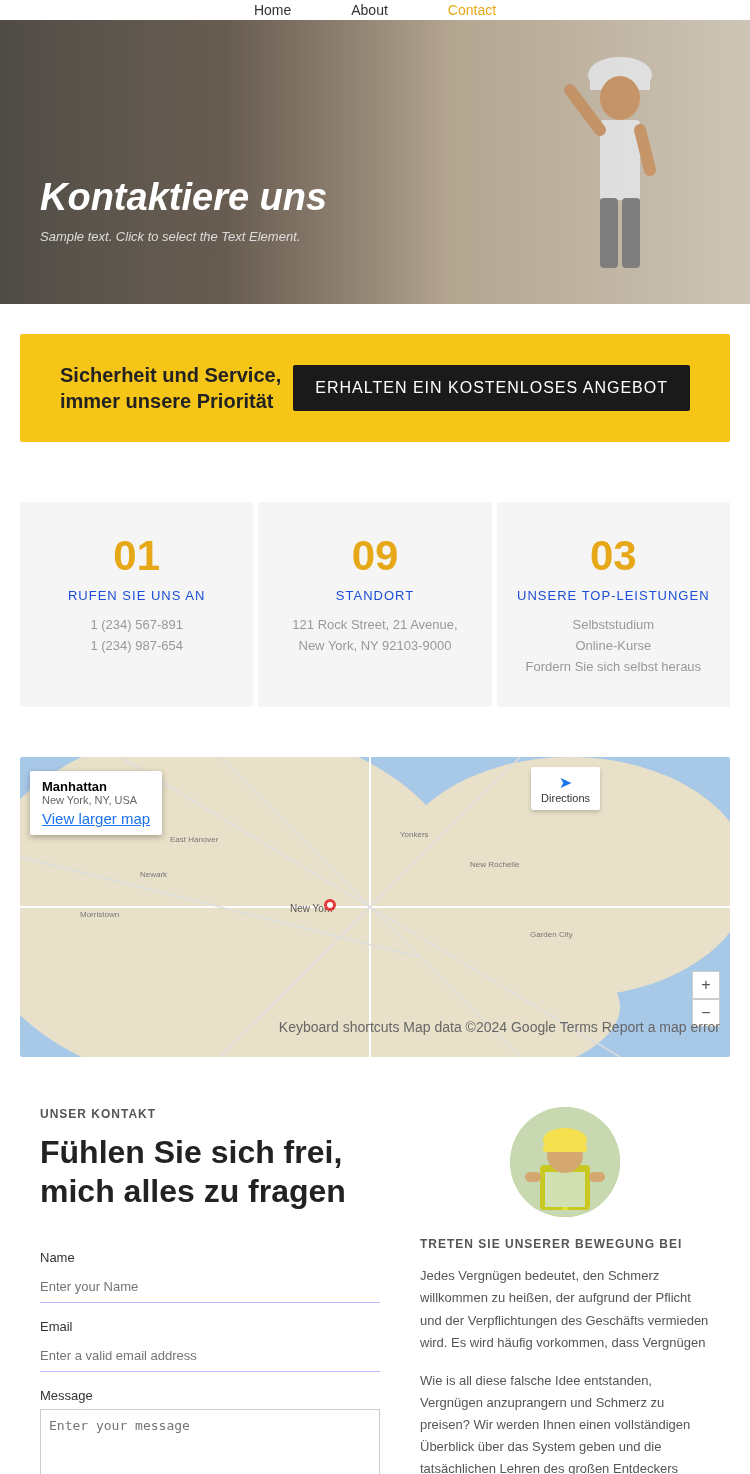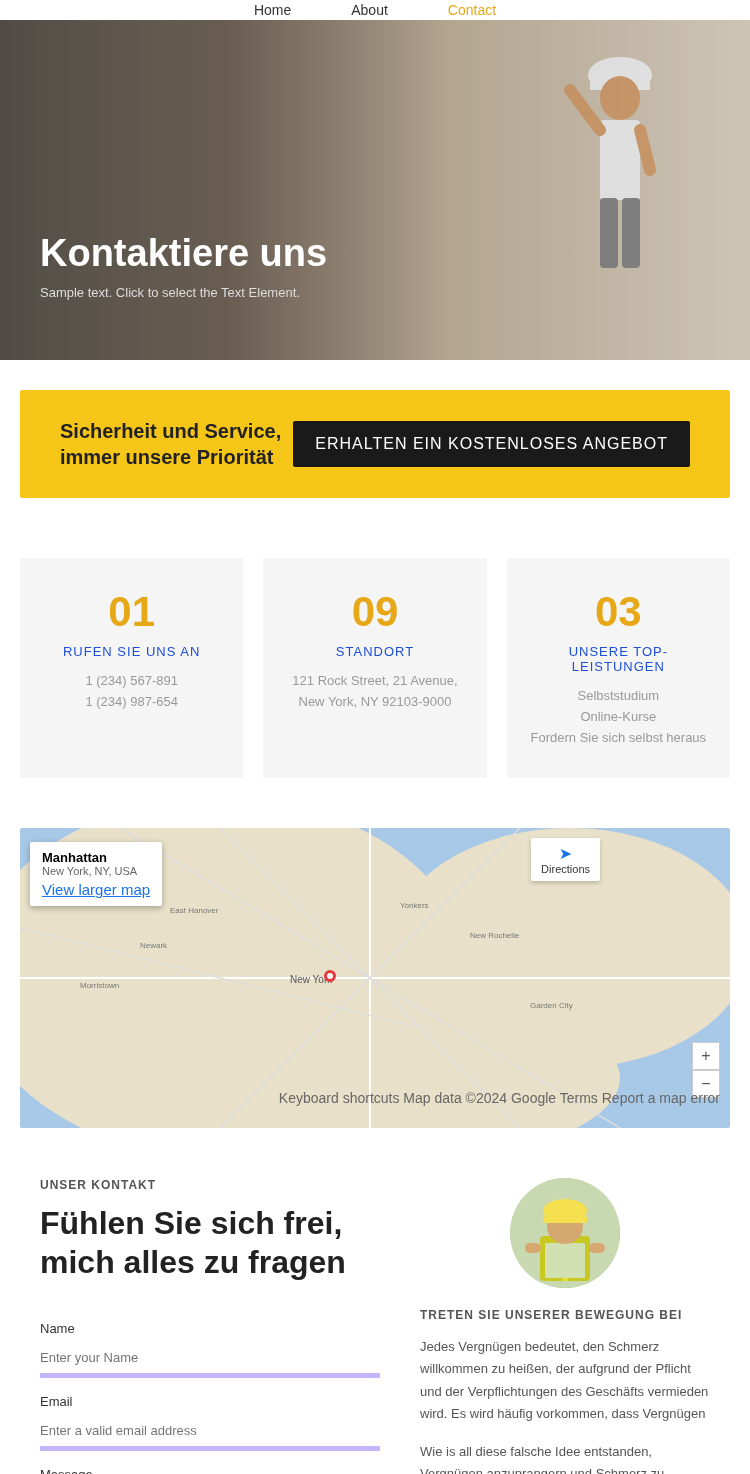--- a/index.html
+++ b/index.html
@@ -8,22 +8,23 @@
     
     nav {
       display: flex; justify-content: center; gap: 60px;
       padding: 2px 0; background: #fff;
     }
     nav a { text-decoration: none; color: #333; font-size: 14px; }
     nav a.active { color: #e6a817; }
 
     
     .hero {
-      position: relative; height: 340px; overflow: hidden;
+      position: relative; height: 284px; overflow: hidden;
       background: #404040;
+      font-style: italic;
     }
     
     .hero-overlay {
       position: absolute; inset: 0;
       background: linear-gradient(to right, rgba(0,0,0,0.55) 0%, rgba(0,0,0,0.1) 60%, rgba(0,0,0,0.05) 100%);
     }
     .hero-content { position: absolute; bottom: 60px; left: 40px; }
     .hero-content h1 { color: #fff; font-size: 38px; font-weight: 700; line-height: 1.2; }
     .hero-content p { color: #ddd; font-size: 13px; margin-top: 8px; }
 
@@ -35,21 +36,21 @@
     }
     .banner-text { font-size: 20px; font-weight: 700; color: #222; max-width: 340px; line-height: 1.3; }
     .banner-btn {
       background: #1a1a1a; color: #fff; border: none; padding: 14px 22px;
       font-size: 16px; font-weight: 400; letter-spacing: 1px; cursor: pointer;
       border-radius: 2px; white-space: nowrap;
     }
 
     
     .cards-section { padding: 30px 20px 10px; }
-    .cards-row { display: flex; gap: 20px; }
+    .cards-row { display: flex; gap: 5px; }
     .card {
       flex: 1; background: #f5f5f5; padding: 30px 20px; text-align: center;
       border-radius: 2px;
     }
     .card-num { color: #e6a817; font-size: 42px; font-weight: 700; margin-bottom: 8px; }
     .card-title { font-size: 13px; font-weight: 400; letter-spacing: 1px; color: #1d4ed8; margin-bottom: 12px; }
     .card-detail { font-size: 13px; color: #999; line-height: 1.6; }
 
     
     .map-section { margin: 40px 20px 0; }
@@ -87,21 +88,21 @@
     }
 
     
     .contact-section { display: flex; gap: 40px; padding: 50px 40px 40px; }
     .contact-left { flex: 0 0 340px; }
     .contact-label { font-size: 12px; letter-spacing: 1px; color: #555; font-weight: 600; margin-bottom: 12px; }
     .contact-heading { font-size: 32px; font-weight: 700; color: #222; line-height: 1.2; margin-bottom: 40px; }
     .form-group { margin-bottom: 16px; }
     .form-label { font-size: 13px; color: #333; margin-bottom: 6px; display: block; }
     .form-input {
-      width: 100%; border: none; border-bottom: 5px solid #c4b5fd;
+      width: 100%; border: none; border-bottom: 1px solid #c4b5fd;
       padding: 8px 0; font-size: 13px; color: #999; outline: none;
       background: transparent;
     }
     .form-textarea {
       width: 100%; border: 1px solid #ccc; padding: 8px;
       font-size: 13px; color: #999; outline: none; resize: vertical;
       min-height: 80px; background: transparent;
     }
 
     

